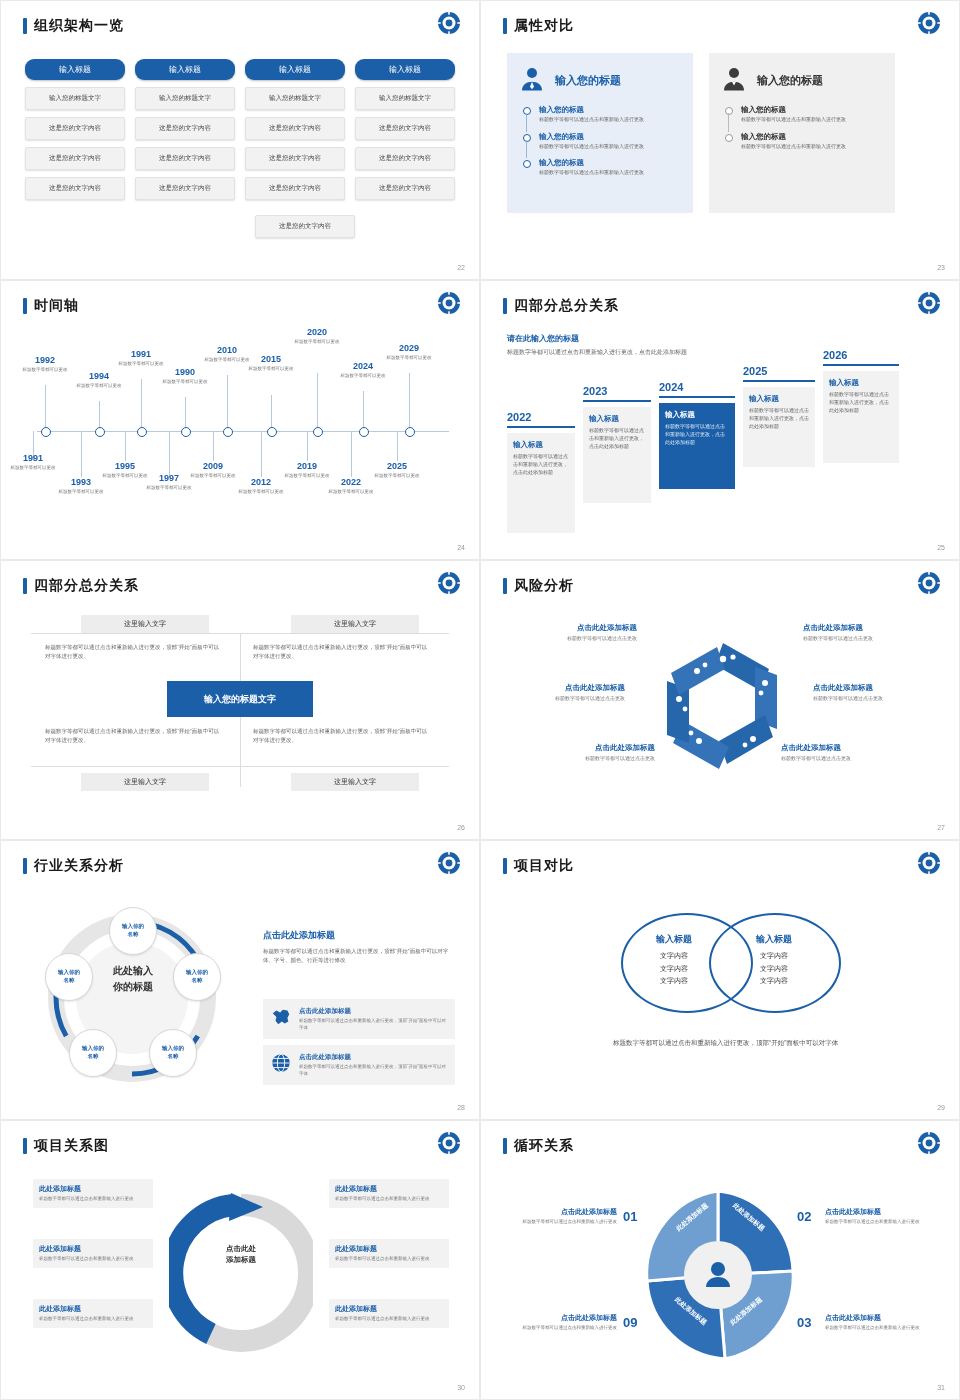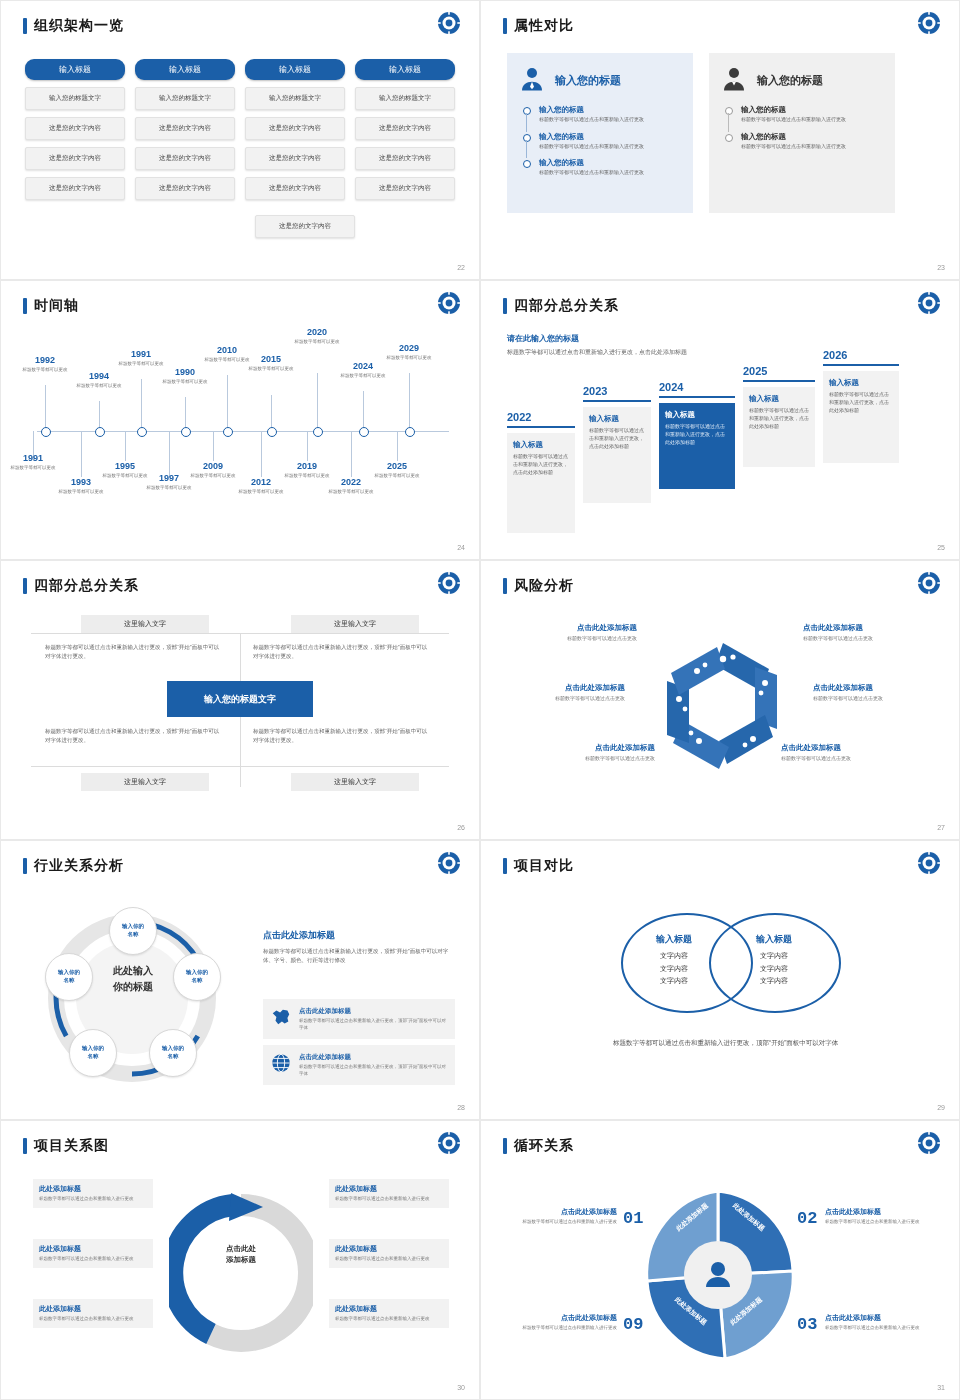--- a/index.html
+++ b/index.html
@@ -88,21 +88,21 @@
   
   .s30-item{position:absolute;width:120px;background:#f2f2f2;padding:5px 6px;box-sizing:border-box;}
   .s30-h{font-size:7px;font-weight:bold;color:#1b5fa8;}
   .s30-d{font-size:4.5px;color:#777;line-height:1.55;margin-top:2px;}
   .s30-center{position:absolute;left:197px;top:122px;width:86px;text-align:center;font-size:7.5px;font-weight:bold;color:#333;line-height:1.5;}
 
   
   .s31-item{position:absolute;width:112px;}
   .s31-h{font-size:7px;font-weight:bold;color:#1b5fa8;}
   .s31-d{font-size:4.5px;color:#777;line-height:1.55;margin-top:2px;}
-  .s31-num{position:absolute;font-size:17px;font-weight:bold;color:#1b5fa8;font-family:Liberation Mono, monospace;}
+  .s31-num{position:absolute;font-size:13px;font-weight:bold;color:#1b5fa8;}
   .s31-arc-txt{position:absolute;font-size:6.5px;color:#fff;font-weight:bold;}
 </style>
 </head>
 <body>
 
 <div class="sheet">
 
   <div class="slide">
     <div class="title-wrap">
       <div class="title-bar"></div>

